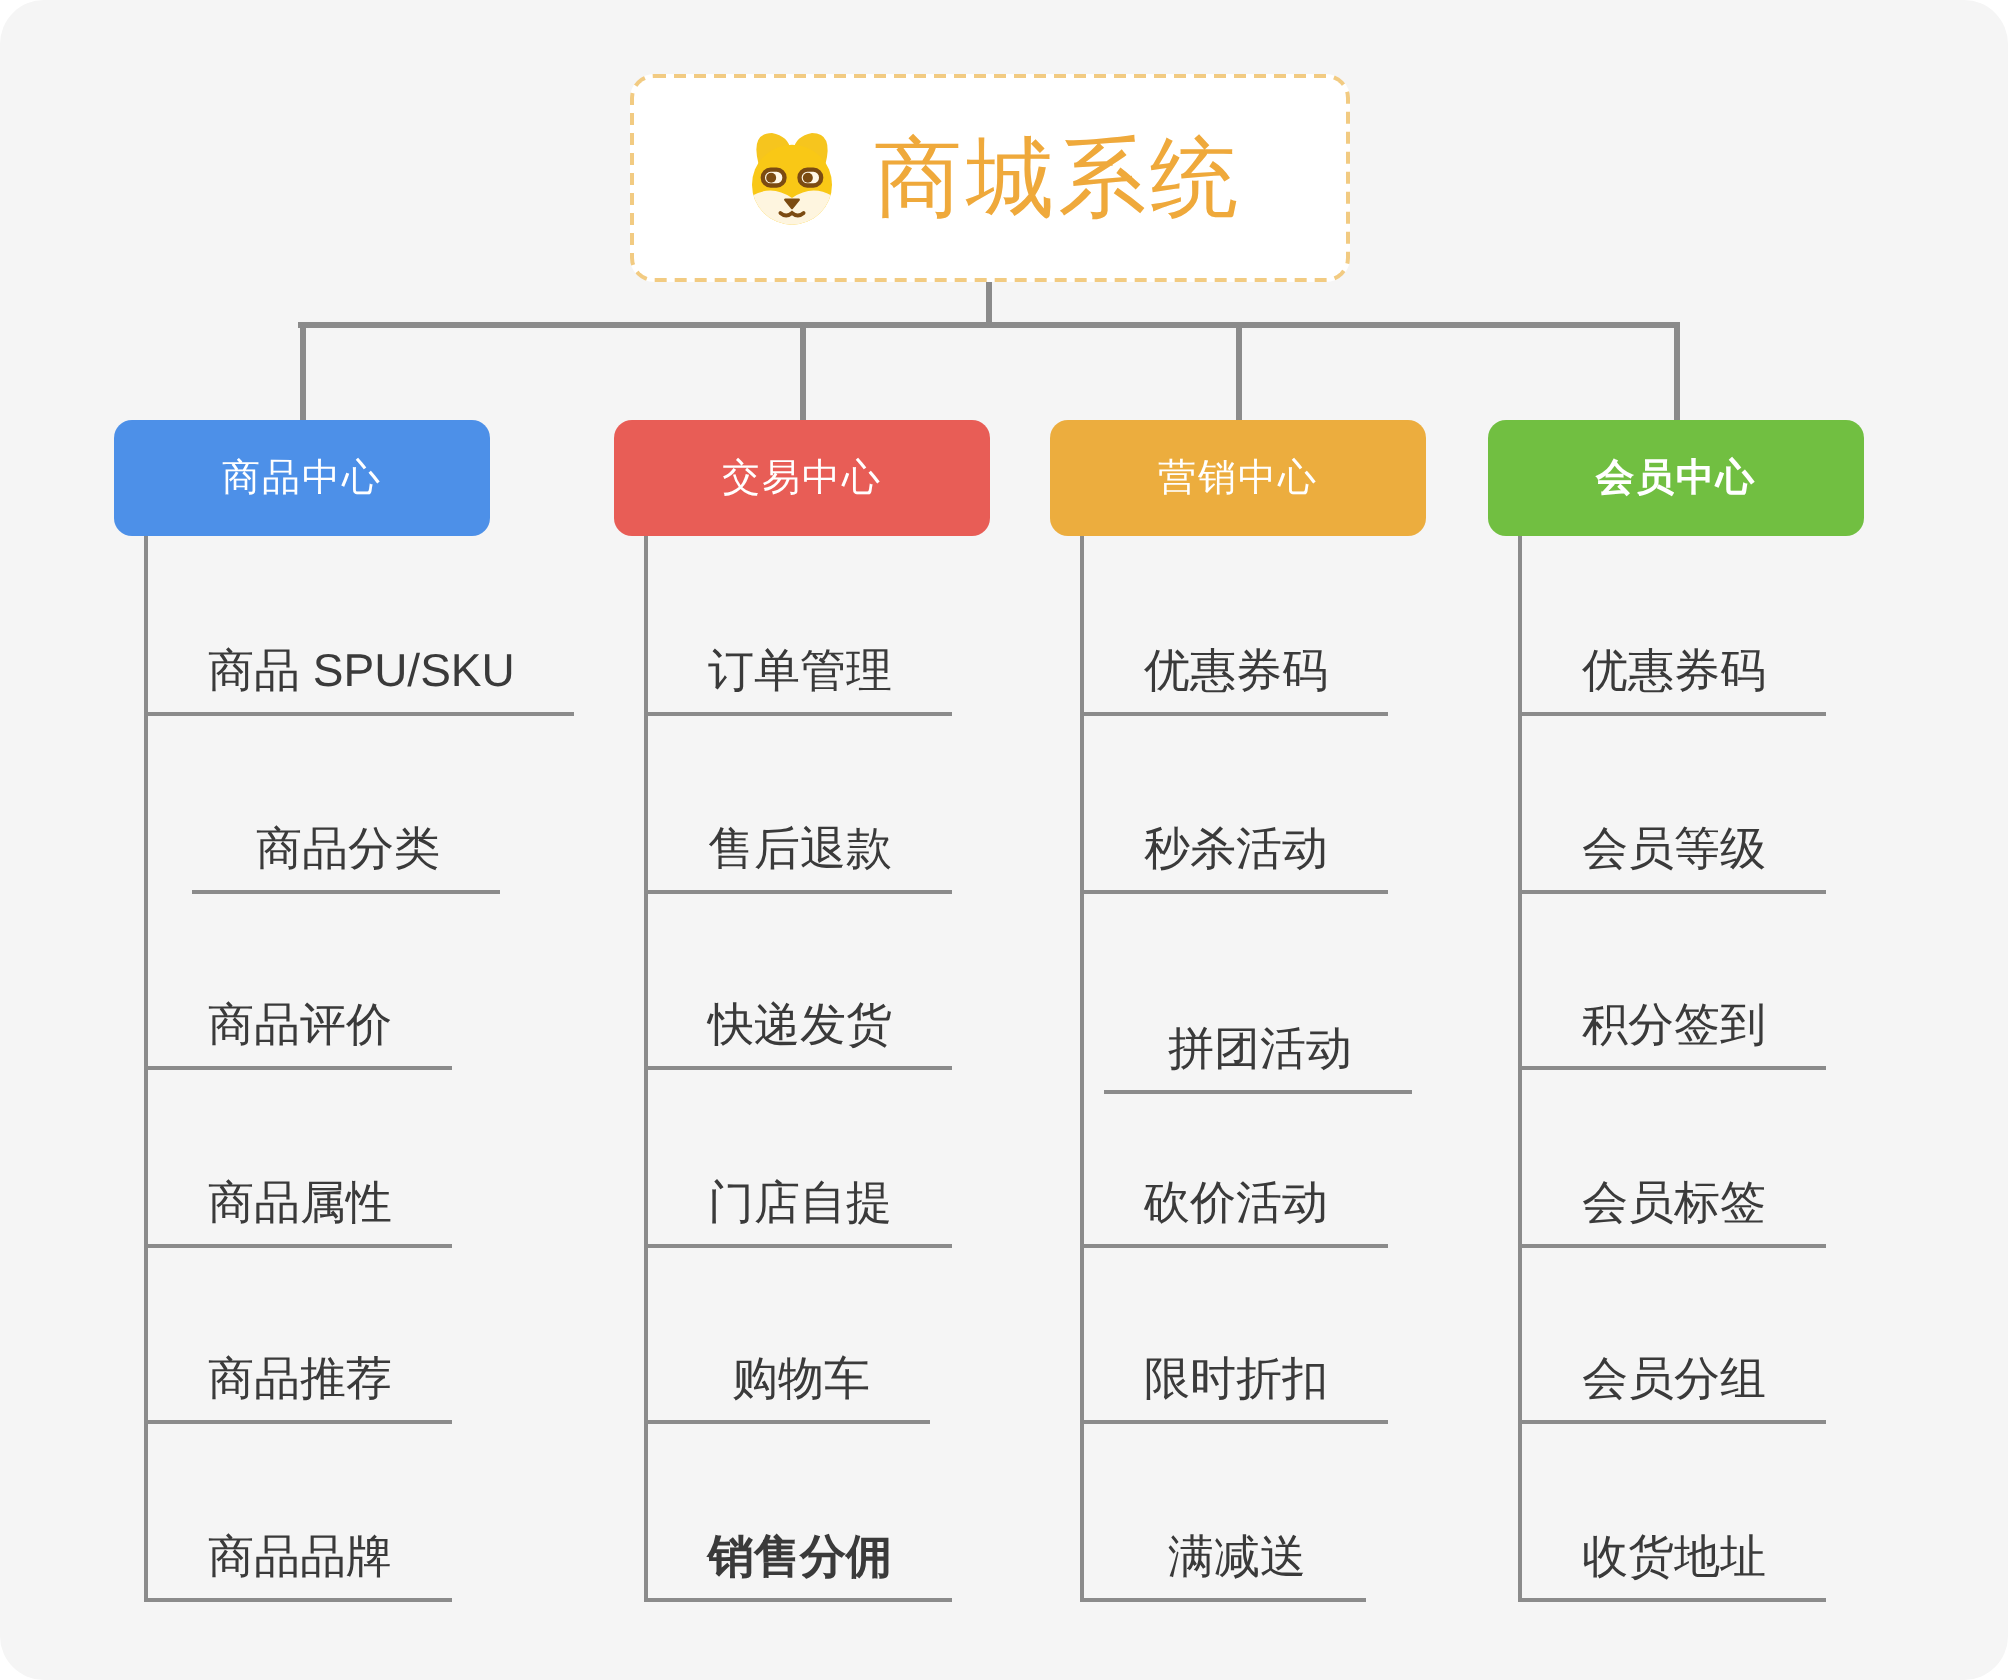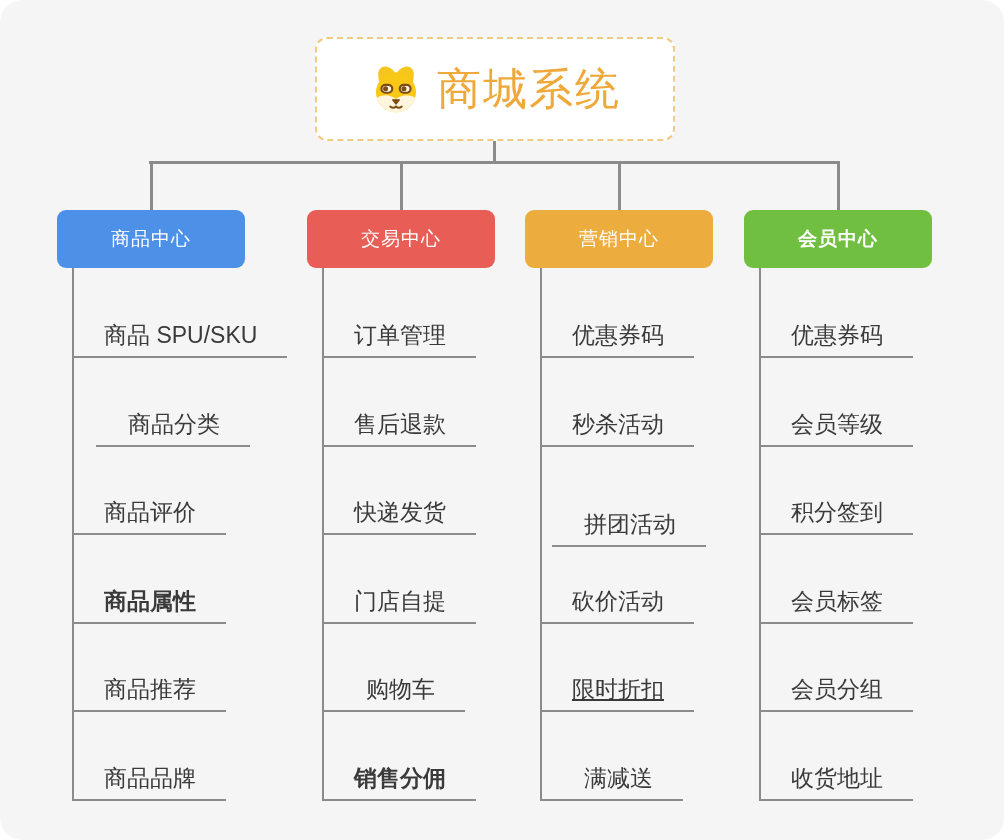--- a/index.html
+++ b/index.html
@@ -92,40 +92,40 @@
   <div class="conn" style="left:493px;top:141px;width:3px;height:22px;"></div>
   <div class="conn" style="left:149px;top:161px;width:690px;height:3px;"></div>
 
   <div id="branches">
       <div class="conn" style="left: 149.5px; top: 161px; width: 3px; height: 49px;"></div>
       <div class="branch-header" style="left: 57px; top: 210px; background: rgb(77, 144, 232);">商品中心</div>
       <div class="spine" style="left: 72px; top: 268px; height: 533px;"></div>
       <div class="subtopic" style="left: 72px; top: 322px;">商品 SPU/SKU</div>
       <div class="subtopic" style="left: 72px; top: 410.6px; margin-left: 24px;">商品分类</div>
       <div class="subtopic" style="left: 72px; top: 499.2px;">商品评价</div>
-      <div class="subtopic" style="left: 72px; top: 587.8px; font-weight: bold;">商品属性</div>
+      <div class="subtopic" style="left: 72px; top: 587.8px;">商品属性</div>
       <div class="subtopic" style="left: 72px; top: 676.4px;">商品推荐</div>
       <div class="subtopic" style="left: 72px; top: 765px;">商品品牌</div>
       <div class="conn" style="left: 399.5px; top: 161px; width: 3px; height: 49px;"></div>
       <div class="branch-header" style="left: 307px; top: 210px; background: rgb(232, 93, 86);">交易中心</div>
       <div class="spine" style="left: 322px; top: 268px; height: 533px;"></div>
       <div class="subtopic" style="left: 322px; top: 322px;">订单管理</div>
       <div class="subtopic" style="left: 322px; top: 410.6px;">售后退款</div>
       <div class="subtopic" style="left: 322px; top: 499.2px;">快递发货</div>
       <div class="subtopic" style="left: 322px; top: 587.8px;">门店自提</div>
       <div class="subtopic" style="left: 322px; top: 676.4px; padding-left: 44px;">购物车</div>
       <div class="subtopic" style="left: 322px; top: 765px; font-weight: bold;">销售分佣</div>
       <div class="conn" style="left: 617.5px; top: 161px; width: 3px; height: 49px;"></div>
       <div class="branch-header" style="left: 525px; top: 210px; background: rgb(236, 173, 62);">营销中心</div>
       <div class="spine" style="left: 540px; top: 268px; height: 533px;"></div>
       <div class="subtopic" style="left: 540px; top: 322px;">优惠券码</div>
       <div class="subtopic" style="left: 540px; top: 410.6px;">秒杀活动</div>
       <div class="subtopic" style="left: 552px; top: 499.2px; margin-top: 12px;">拼团活动</div>
       <div class="subtopic" style="left: 540px; top: 587.8px;">砍价活动</div>
-      <div class="subtopic" style="left: 540px; top: 676.4px; text-decoration: underline;">限时折扣</div>
+      <div class="subtopic" style="left: 540px; top: 676.4px;">限时折扣</div>
       <div class="subtopic" style="left: 540px; top: 765px; padding-left: 44px;">满减送</div>
       <div class="conn" style="left: 836.5px; top: 161px; width: 3px; height: 49px;"></div>
       <div class="branch-header" style="left: 744px; top: 210px; background: rgb(113, 191, 65); font-weight: bold;">会员中心</div>
       <div class="spine" style="left: 759px; top: 268px; height: 533px;"></div>
       <div class="subtopic" style="left: 759px; top: 322px;">优惠券码</div>
       <div class="subtopic" style="left: 759px; top: 410.6px;">会员等级</div>
       <div class="subtopic" style="left: 759px; top: 499.2px;">积分签到</div>
       <div class="subtopic" style="left: 759px; top: 587.8px;">会员标签</div>
       <div class="subtopic" style="left: 759px; top: 676.4px;">会员分组</div>
       <div class="subtopic" style="left: 759px; top: 765px;">收货地址</div>

